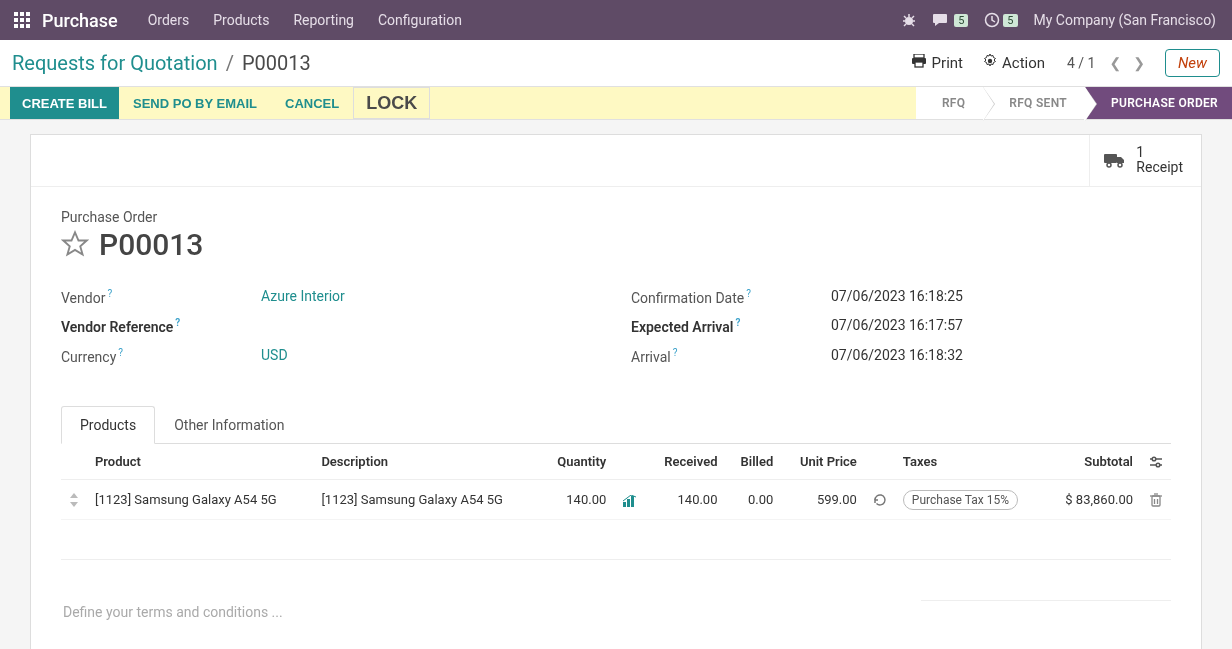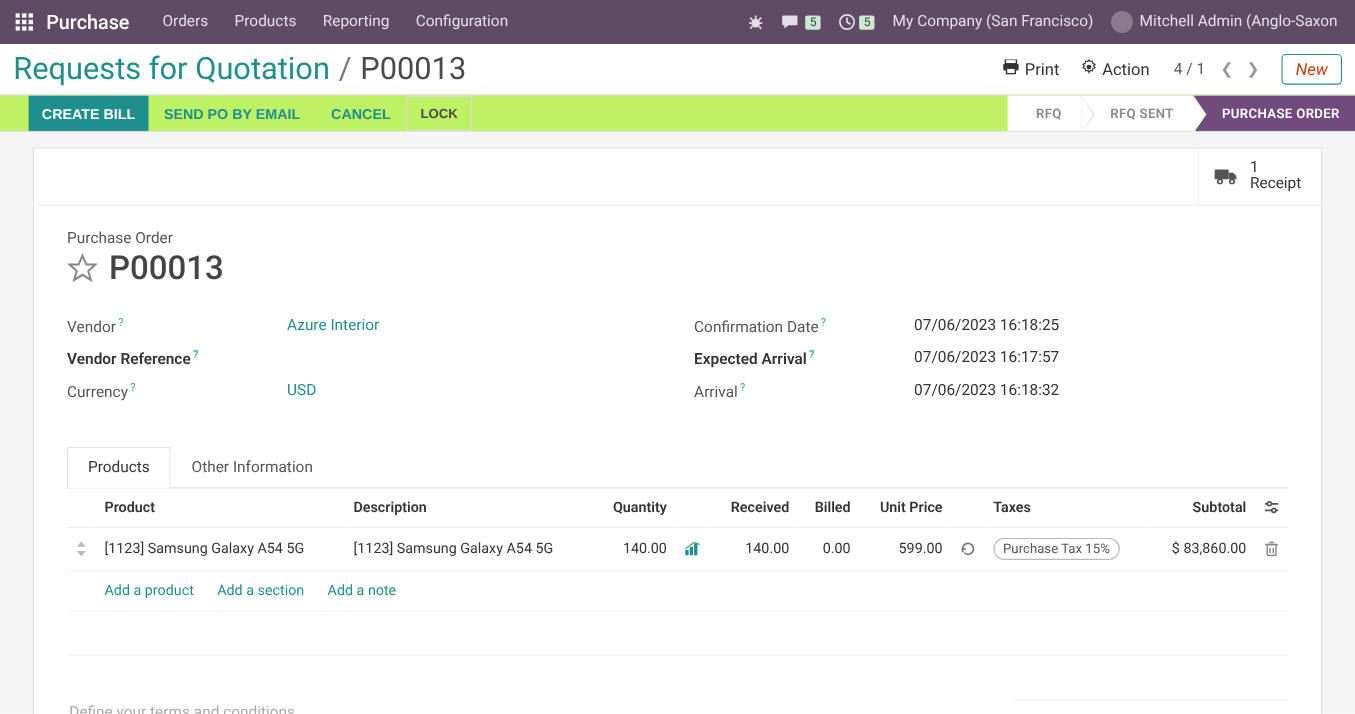--- a/index.html
+++ b/index.html
@@ -11,36 +11,36 @@
   .topnav .apps-icon { display:flex; align-items:center; justify-content:center; width:28px; height:28px; margin-right:6px; cursor:pointer;}
   .topnav .brand { font-size:18px; font-weight:500; margin-right:18px; color:#fff; }
   .topnav .menu-item { margin:0 12px; font-size:14px; color:#e6dee8; cursor:pointer; }
   .topnav .spacer { flex:1; }
   .topnav .right-item { display:flex; align-items:center; margin:0 8px; cursor:pointer; }
   .badge { background:#cfe7d6; color:#2d4b36; font-size:11px; padding:0 4px; border-radius:2px; margin-left:3px; }
   .avatar { width:20px; height:20px; border-radius:50%; background:#8a7a90; margin-right:6px; display:inline-block; }
 
   
   .actionbar { background:#fff; height:46px; display:flex; align-items:center; padding:0 12px; border-bottom:1px solid transparent;}
-  .breadcrumb { font-size:28px; color:#5a5a5a; display:flex; align-items:center;text-align:center; }
+  .breadcrumb { font-size:20px; color:#5a5a5a; display:flex; align-items:center;text-align:center; }
   .breadcrumb .link { color:#1f8e8e; cursor:pointer; }
   .breadcrumb .sep { margin:0 8px; color:#777; }
   .breadcrumb .current { color:#4a4a4a; }
   .actionbar .spacer2 { flex:1; }
   .ab-btn { display:flex; font-size:15px; color:#333; margin:0 10px; cursor:pointer; }
   .pager { display:flex; align-items:center; color:#555; font-size:14px; margin-left:12px;}
   .pager .range { margin-right:8px; }
   .pager .chev { padding:0 6px; color:#999; cursor:pointer; font-size:14px;}
   .new-btn { border:1px solid #1f8e8e; color:#c2410c; padding:4px 12px; border-radius:4px; margin-left:14px; font-size:15px; cursor:pointer;font-style:italic;}
 
   
-  .buttonrow { background:#bef264; height:34px; border-top:1px solid #e0e0e0; border-bottom:1px solid #e0e0e0; display:flex; align-items:stretch; padding-left:26px;}
+  .buttonrow { background:#fef9c3; height:34px; border-top:1px solid #e0e0e0; border-bottom:1px solid #e0e0e0; display:flex; align-items:stretch; padding-left:10px;}
   .btn-primary { background:#1f8e8e; color:#fff; border:none; padding:0 12px; font-weight:600; font-size:13px; cursor:pointer; display:flex; align-items:center;}
   .btn-link { background:none; border:none; color:#1f8e8e; font-weight:600; font-size:13px; padding:0 14px; cursor:pointer;}
-  .btn-box { border:1px solid #ddd; color:#4a4a4a; font-weight:600; font-size:12px; background:none; padding:0 12px; cursor:pointer;}
+  .btn-box { border:1px solid #ddd; color:#4a4a4a; font-weight:600; font-size:18px; background:none; padding:0 12px; cursor:pointer;}
   .buttonrow .spacer3 { flex:1; }
   .status-arrow { display:flex; align-items:center; position:relative; height:100%; }
   .status-step { position:relative; height:100%; display:flex; align-items:center; padding:0 18px 0 26px; font-size:12px; font-weight:600; letter-spacing:0.3px; }
   .status-step.inactive { color:#888; background:#fff; }
   .status-step.active { background:#714b7d; color:#fff; padding-right:14px;}
   .status-step::after { content:""; position:absolute; right:-11px; top:0; width:0; height:0;
     border-top:17px solid transparent; border-bottom:17px solid transparent; z-index:2;}
   .status-step.inactive::after { border-left:11px solid #fff; }
   .status-step.inactive::before { content:""; position:absolute; right:-12px; top:0; width:0; height:0;
     border-top:17px solid transparent; border-bottom:17px solid transparent; border-left:12px solid #ccc; z-index:1;}
@@ -137,24 +137,20 @@
     <span class="badge">5</span>
   </div>
   <div class="right-item">
     <svg class="inline-svg" width="16" height="16" viewBox="0 0 16 16" fill="none" stroke="#e6dee8" stroke-width="1.5">
         <circle cx="8" cy="8" r="6.5"></circle>
         <path d="M8 4 v4 l3 2"></path>
       </svg>
     <span class="badge">5</span>
   </div>
   <div class="right-item" style="font-size:14px;color:#e6dee8;">My Company (San Francisco)</div>
-  <div class="right-item" style="font-size:14px;color:#e6dee8;">
-    <span class="avatar"></span>
-    <span>Mitchell Admin (Anglo-Saxon</span>
-  </div>
 </div>
 
 <div class="actionbar">
   <div class="breadcrumb">
     <span class="link">Requests for Quotation</span>
     <span class="sep">/</span>
     <span class="current">P00013</span>
   </div>
   <div class="spacer2"></div>
   <div class="ab-btn">
@@ -316,28 +312,20 @@
             <td class="gear-col">
               <svg class="inline-svg" width="12" height="14" viewBox="0 0 12 14" fill="none" stroke="#888" stroke-width="1.3">
                   <rect x="2" y="3" width="8" height="10" rx="1"></rect>
                   <line x1="0" y1="3" x2="12" y2="3"></line>
                   <line x1="4" y1="1" x2="8" y2="1"></line>
                   <line x1="4.5" y1="6" x2="4.5" y2="11"></line>
                   <line x1="7.5" y1="6" x2="7.5" y2="11"></line>
                 </svg>
             </td>
           </tr>
-          <tr class="addrow">
-            <td></td>
-            <td colspan="11">
-              <a>Add a product</a>
-              <a>Add a section</a>
-              <a>Add a note</a>
-            </td>
-          </tr>
           <tr>
               <td colspan="12" style="height:40px;border-bottom:1px solid #eee;"></td>
             </tr>
         </tbody>
       </table>
 
       <div class="terms">
         <div class="terms-input"><span style="color:#aaa;">Define your terms and conditions ...</span></div>
         <div class="totals">
           <div class="trow">

